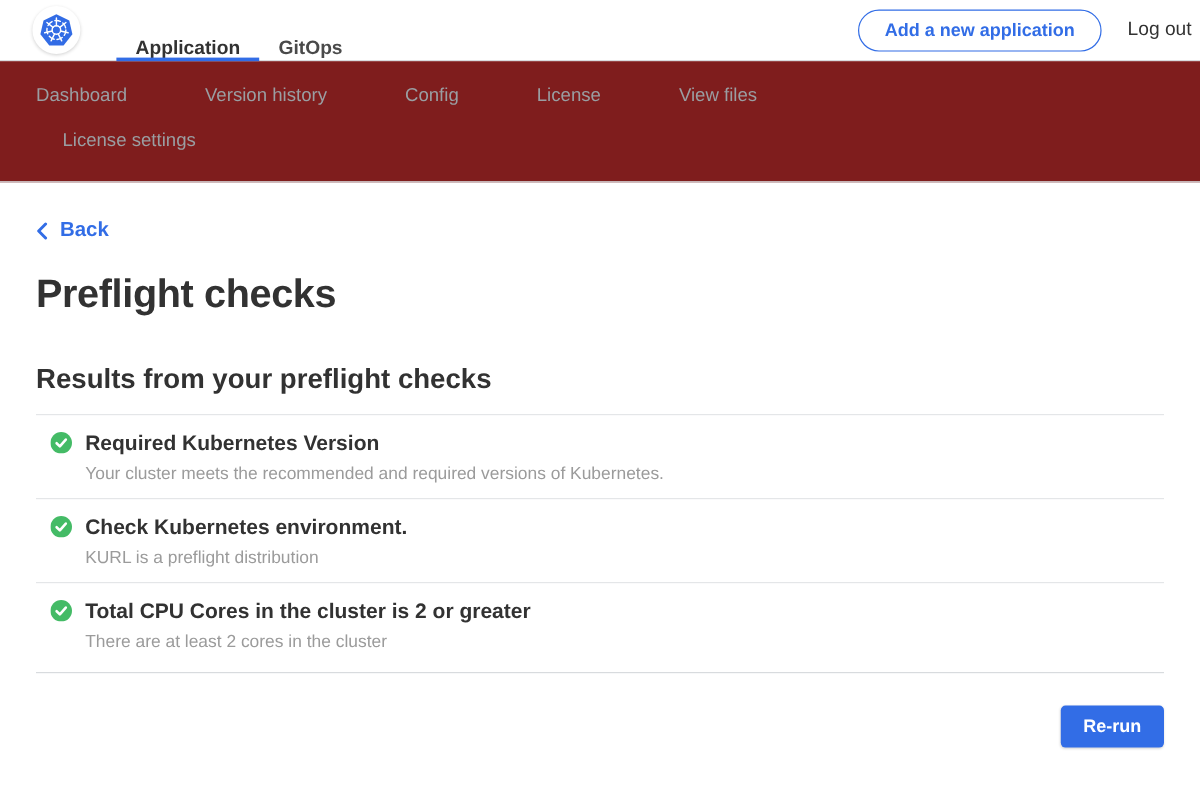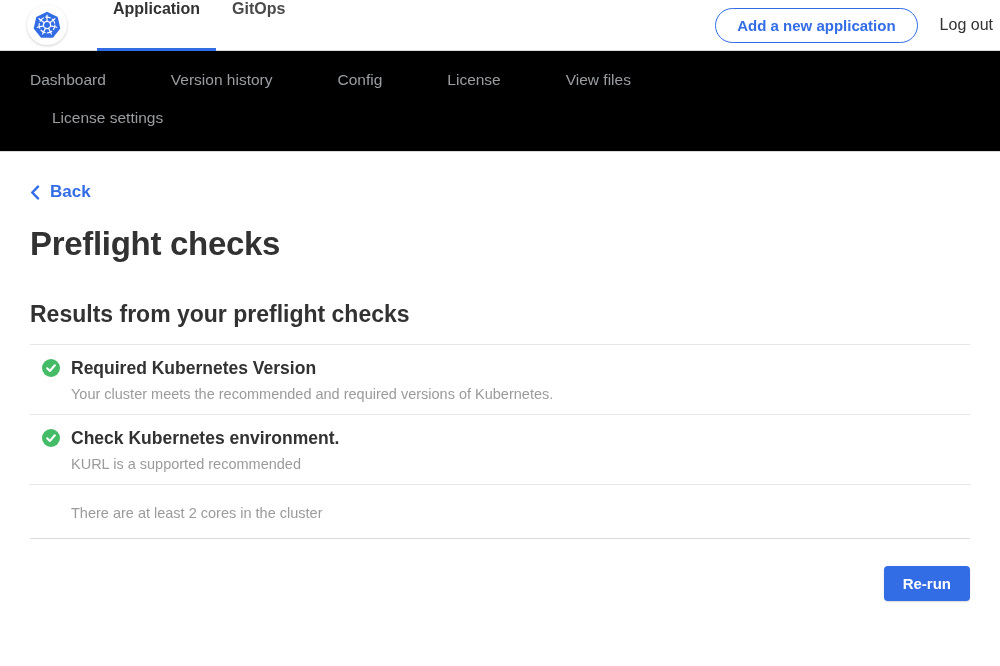--- a/index.html
+++ b/index.html
@@ -27,21 +27,21 @@
   }
   .logo-circle {
     width: 40px; height: 40px;
     border-radius: 50%;
     background: #ffffff;
     box-shadow: 0 1px 3px rgba(0,0,0,.18);
     display: flex; align-items: center; justify-content: center;
   }
   .tabs { display: flex; align-items: stretch; }
   .tab {
-    display: flex; align-items: flex-start;
+    display: flex; align-items: flex-end;
     padding: 0 16px;
     font-size: 16px;
     font-weight: 700;
     color: #4a4a4a;
     position: relative;
     cursor: pointer;
   }
   .tab.active { color: #323232; }
   .tab.active::after {
     content: "";
@@ -69,21 +69,21 @@
     cursor: pointer;
   }
   .logout {
     font-size: 16px;
     color: #323232;
     cursor: pointer;
   }
 
   
   .subnav {
-    background: #000000;
+    background: #7f1d1d;
     border-bottom: 1px solid #d8dbde;
     padding: 10px 30px 14px 30px;
   }
   .subnav-row { display: flex; }
   .subnav-item {
     font-size: 15.5px;
     color: #9a9ea2;
     padding: 10px 0;
     margin-right: 65px;
     cursor: pointer;
@@ -254,26 +254,33 @@
 
   
   <div class="check-row">
     <div class="check-head">
       <svg width="18" height="18" viewBox="0 0 16 16">
         <circle cx="8" cy="8" r="8" fill="#44bb66"></circle>
         <path d="M4.6 8.3 L7 10.6 L11.4 5.6" stroke="#ffffff" stroke-width="1.9" fill="none" stroke-linecap="round" stroke-linejoin="round"></path>
       </svg>
       <span class="check-title">Check Kubernetes environment.</span>
     </div>
-    <div class="check-msg">KURL is a supported recommended</div>
+    <div class="check-msg">KURL is a preflight distribution</div>
   </div>
   <div class="check-divider"></div>
 
   
   <div class="check-row">
+    <div class="check-head">
+      <svg width="18" height="18" viewBox="0 0 16 16">
+        <circle cx="8" cy="8" r="8" fill="#44bb66"></circle>
+        <path d="M4.6 8.3 L7 10.6 L11.4 5.6" stroke="#ffffff" stroke-width="1.9" fill="none" stroke-linecap="round" stroke-linejoin="round"></path>
+      </svg>
+      <span class="check-title">Total CPU Cores in the cluster is 2 or greater</span>
+    </div>
     <div class="check-msg">There are at least 2 cores in the cluster</div>
   </div>
   <div class="footer-divider"></div>
 
   <div class="footer-actions">
     <button class="rerun-button">Re-run</button>
   </div>
 
 </div>
 

